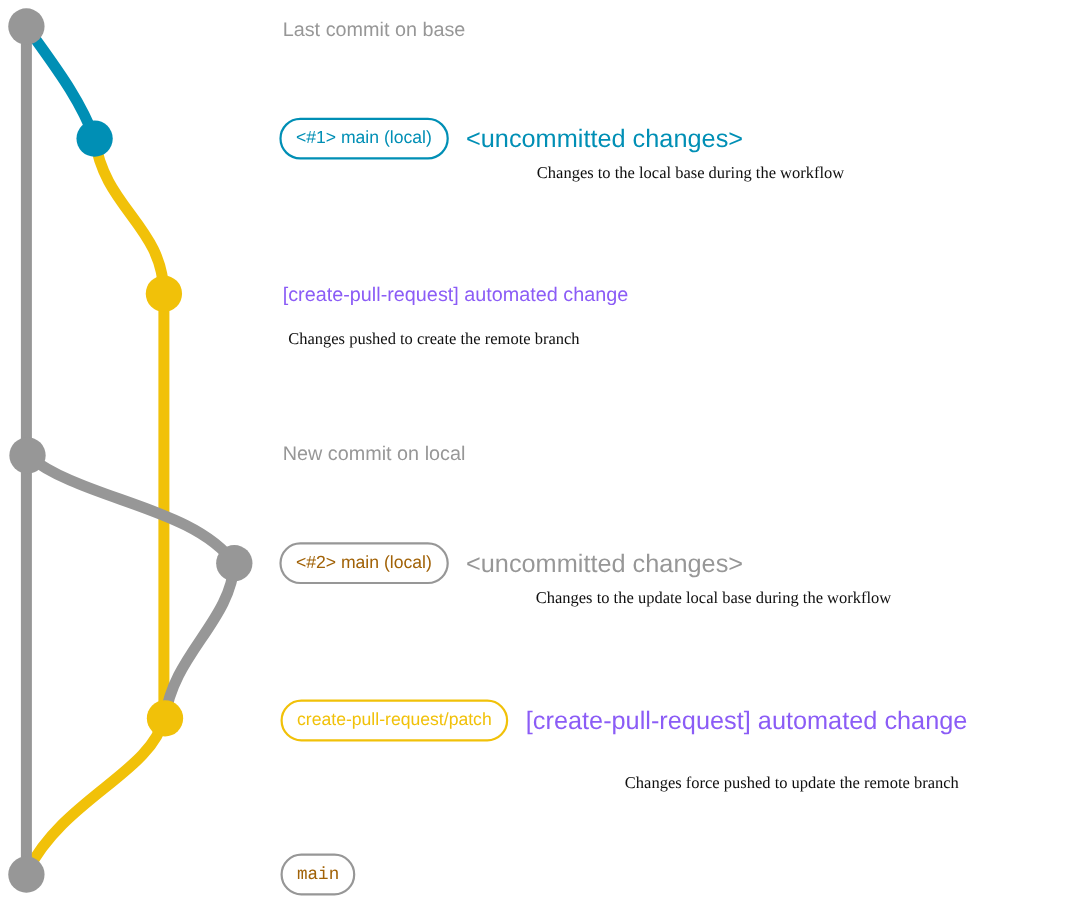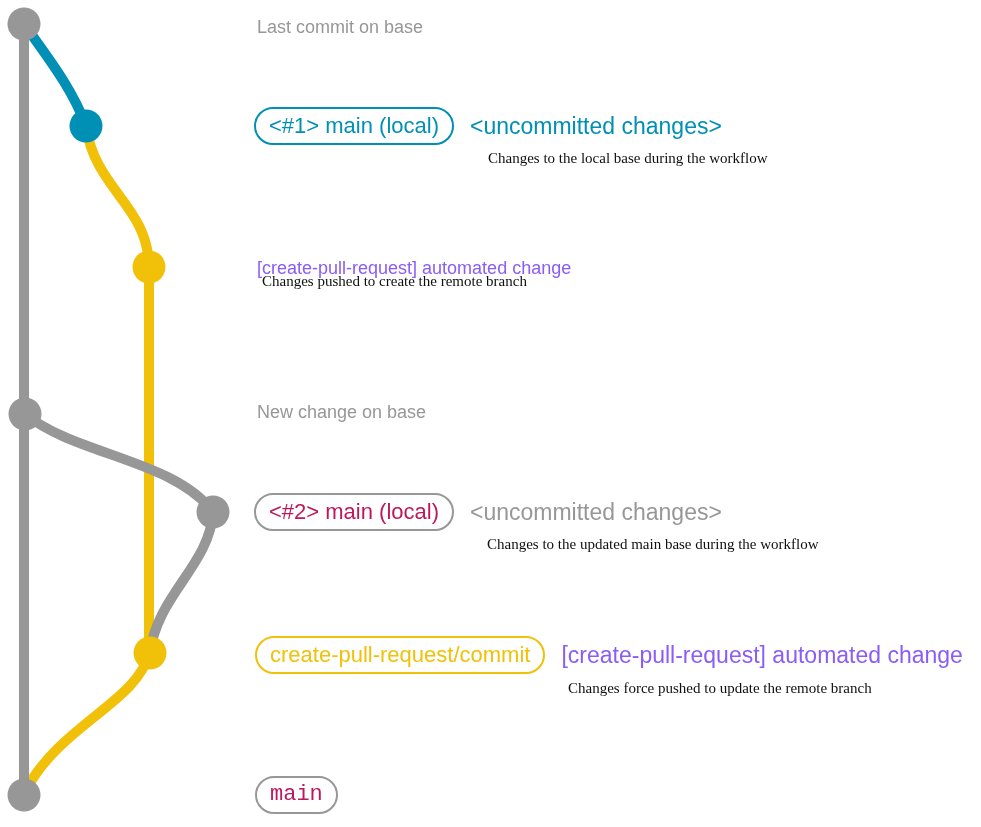--- a/index.html
+++ b/index.html
@@ -24,30 +24,30 @@
 
   .label-row {
     position:absolute;
     display:flex;
     align-items:center;
     gap:16px;
     white-space:nowrap;
   }
   .chip {
     display:inline-block;
-    font-size:22px;
+    font-size:16px;
     line-height:26px;
     padding:4px 13px;
     border:2.5px solid;
     border-radius:19px;
     background:#ffffff;
     white-space:nowrap;
   }
   .chip.blue   { color:#008fb5; border-color:#008fb5; }
-  .chip.gray   { color:#be185d; border-color:#979797; }
+  .chip.gray   { color:#a16207; border-color:#979797; }
   .chip.yellow { color:#f1c109; border-color:#f1c109; }
 
   .row-message { font-size:23px; line-height:28px; }
 
   .serif-note {
     position:absolute;
     font-family:"Liberation Serif", serif;
     font-size:15px;
     line-height:24px;
     color:#0f0f0f;
@@ -82,33 +82,33 @@
 
   <div class="sans-label gray-text" style="left:257px; top:13px;">Last commit on base</div>
 
   <div class="label-row" style="left:254px; top:107px;">
     <span class="chip blue">&lt;#1&gt; main (local)</span>
     <span class="row-message blue-text">&lt;uncommitted changes&gt;</span>
   </div>
   <div class="serif-note" style="left:488px; top:146px;">Changes to the local base during the workflow</div>
 
   <div class="sans-label yellow-text" style="left:257px; top:254px;">[create-pull-request] automated change</div>
-  <div class="serif-note" style="left:262px; top:269px;">Changes pushed to create the remote branch</div>
+  <div class="serif-note" style="left:262px; top:297px;">Changes pushed to create the remote branch</div>
 
-  <div class="sans-label gray-text" style="left:257px; top:398px;">New change on base</div>
+  <div class="sans-label gray-text" style="left:257px; top:398px;">New commit on local</div>
 
   <div class="label-row" style="left:254px; top:493px;">
     <span class="chip gray">&lt;#2&gt; main (local)</span>
     <span class="row-message gray-text">&lt;uncommitted changes&gt;</span>
   </div>
-  <div class="serif-note" style="left:487px; top:532px;">Changes to the updated main base during the workflow</div>
+  <div class="serif-note" style="left:487px; top:532px;">Changes to the update local base during the workflow</div>
 
   <div class="label-row" style="left:255px; top:636px;">
-    <span class="chip yellow">create-pull-request/commit</span>
+    <span class="chip yellow">create-pull-request/patch</span>
     <span class="row-message yellow-text">[create-pull-request] automated change</span>
   </div>
-  <div class="serif-note" style="left:568px; top:676px;">Changes force pushed to update the remote branch</div>
+  <div class="serif-note" style="left:568px; top:700px;">Changes force pushed to update the remote branch</div>
 
   <div class="label-row" style="left:255px; top:776px;font-family:Liberation Mono, monospace;">
     <span class="chip gray">main</span>
   </div>
 
 </div>
 
 </body></html>

